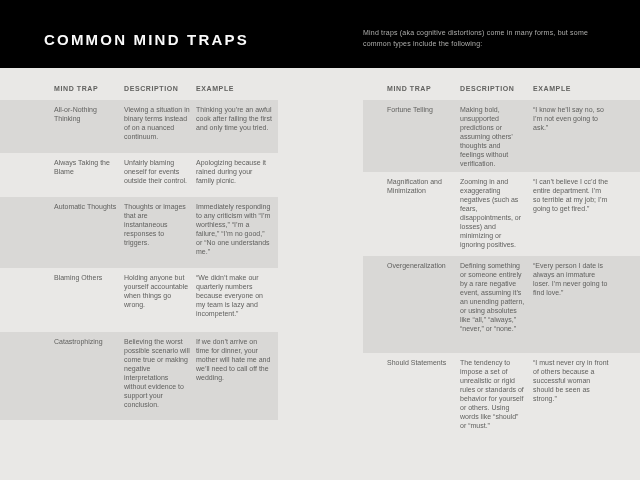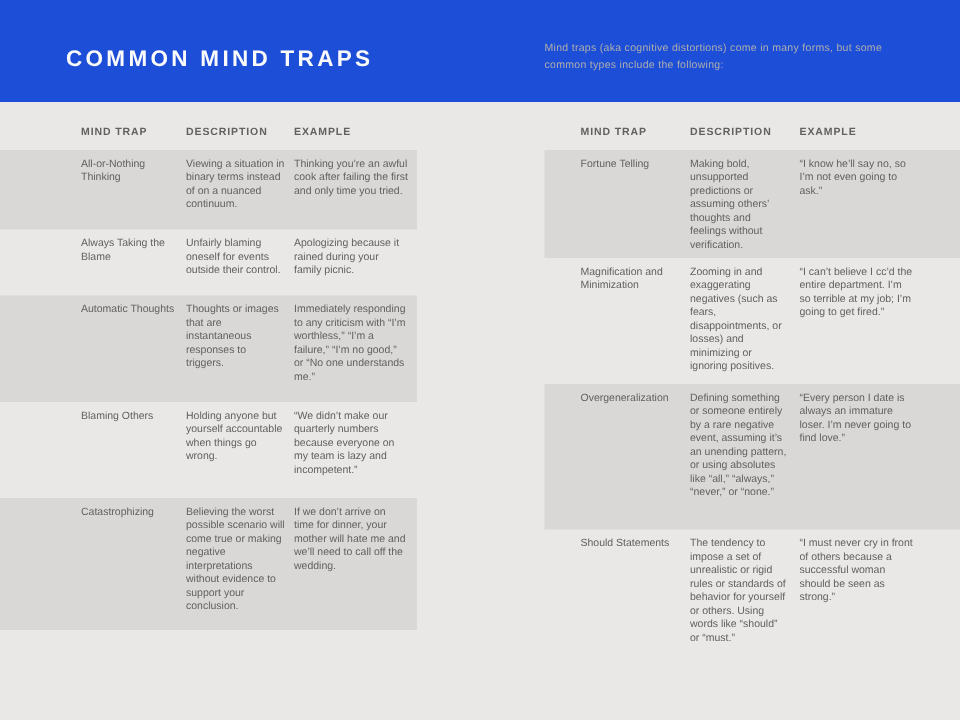--- a/index.html
+++ b/index.html
@@ -6,21 +6,21 @@
   body {
     width:640px; height:480px;
     background:#e9e8e6;
     font-family:"Liberation Sans", sans-serif;
     position:relative;
     overflow:hidden;
   }
   .header-band {
     position:absolute; top:0; left:0;
     width:640px; height:68px;
-    background:#1d4ed8;
+    background:#000000;
   }
   .page-title {
     position:absolute; left:44px; top:31px;
     margin:0;
     font-size:15px; font-weight:bold;
     letter-spacing:2.2px;
     color:#fafafa;
     white-space:nowrap;
   }
   .header-subtitle {

